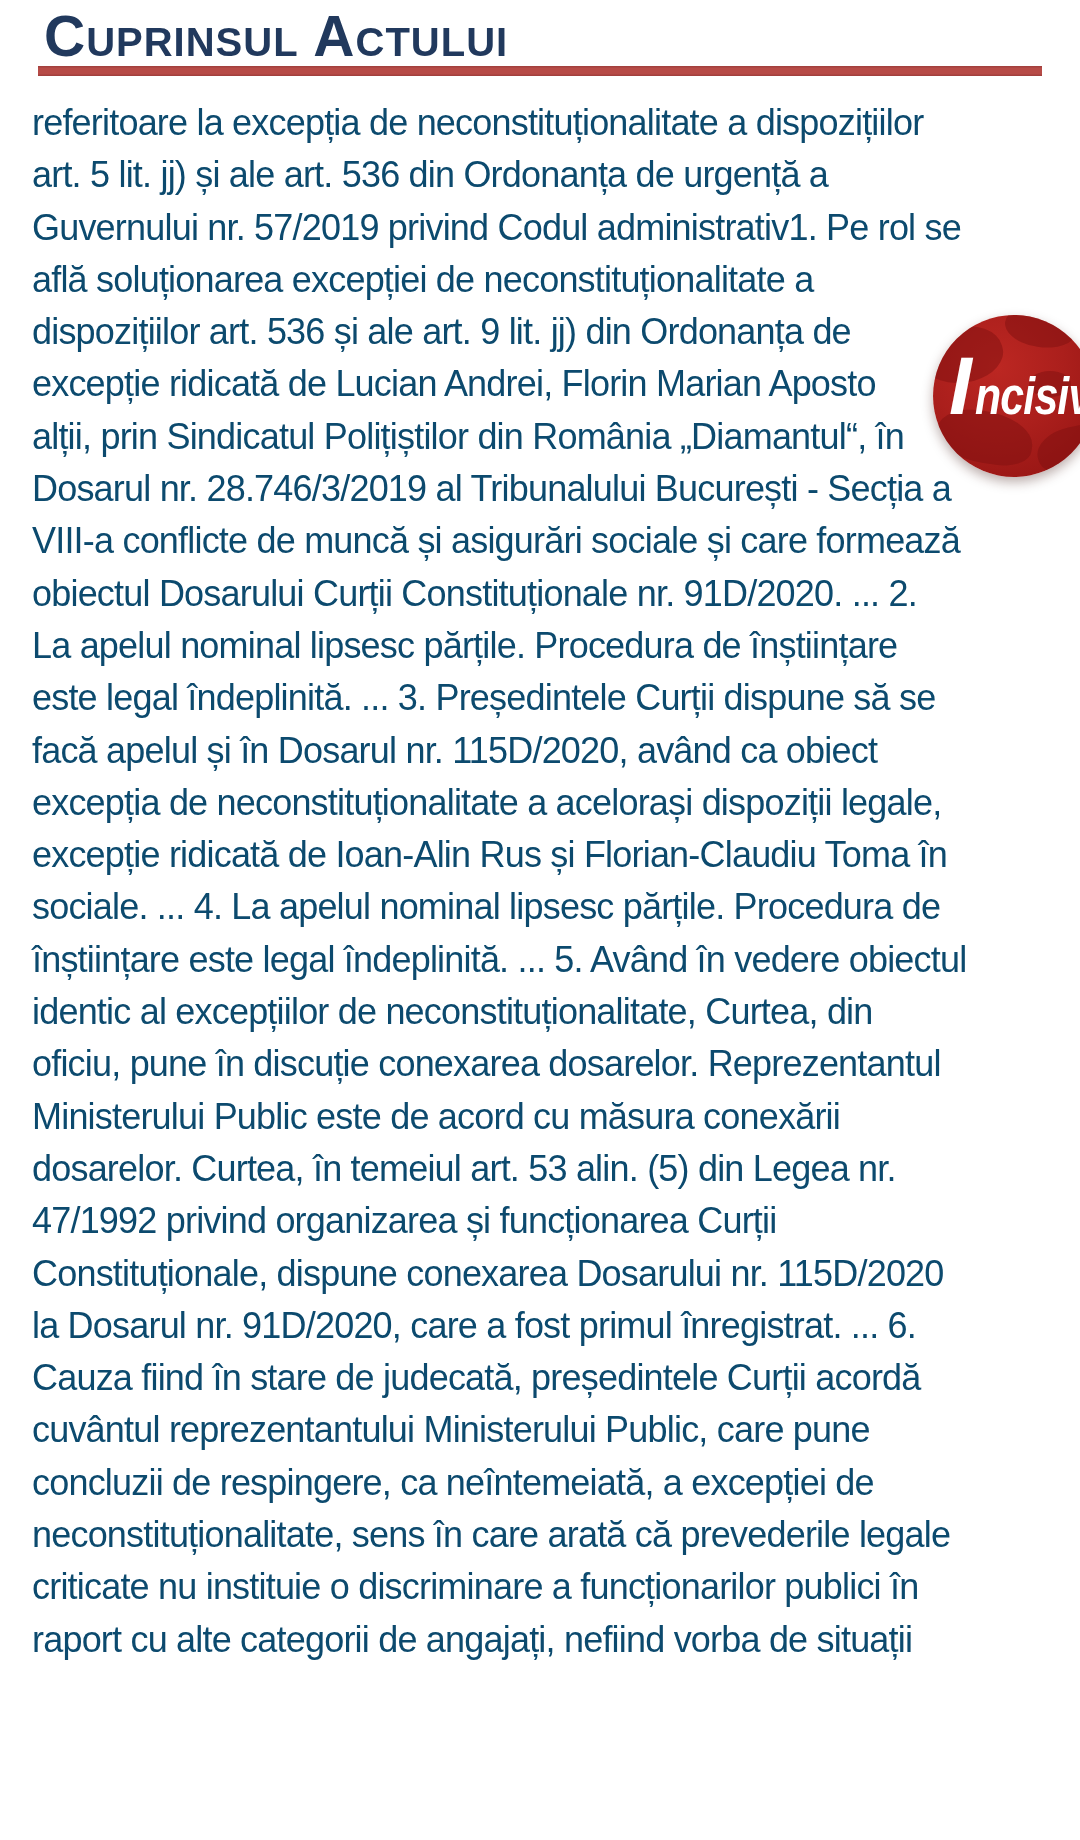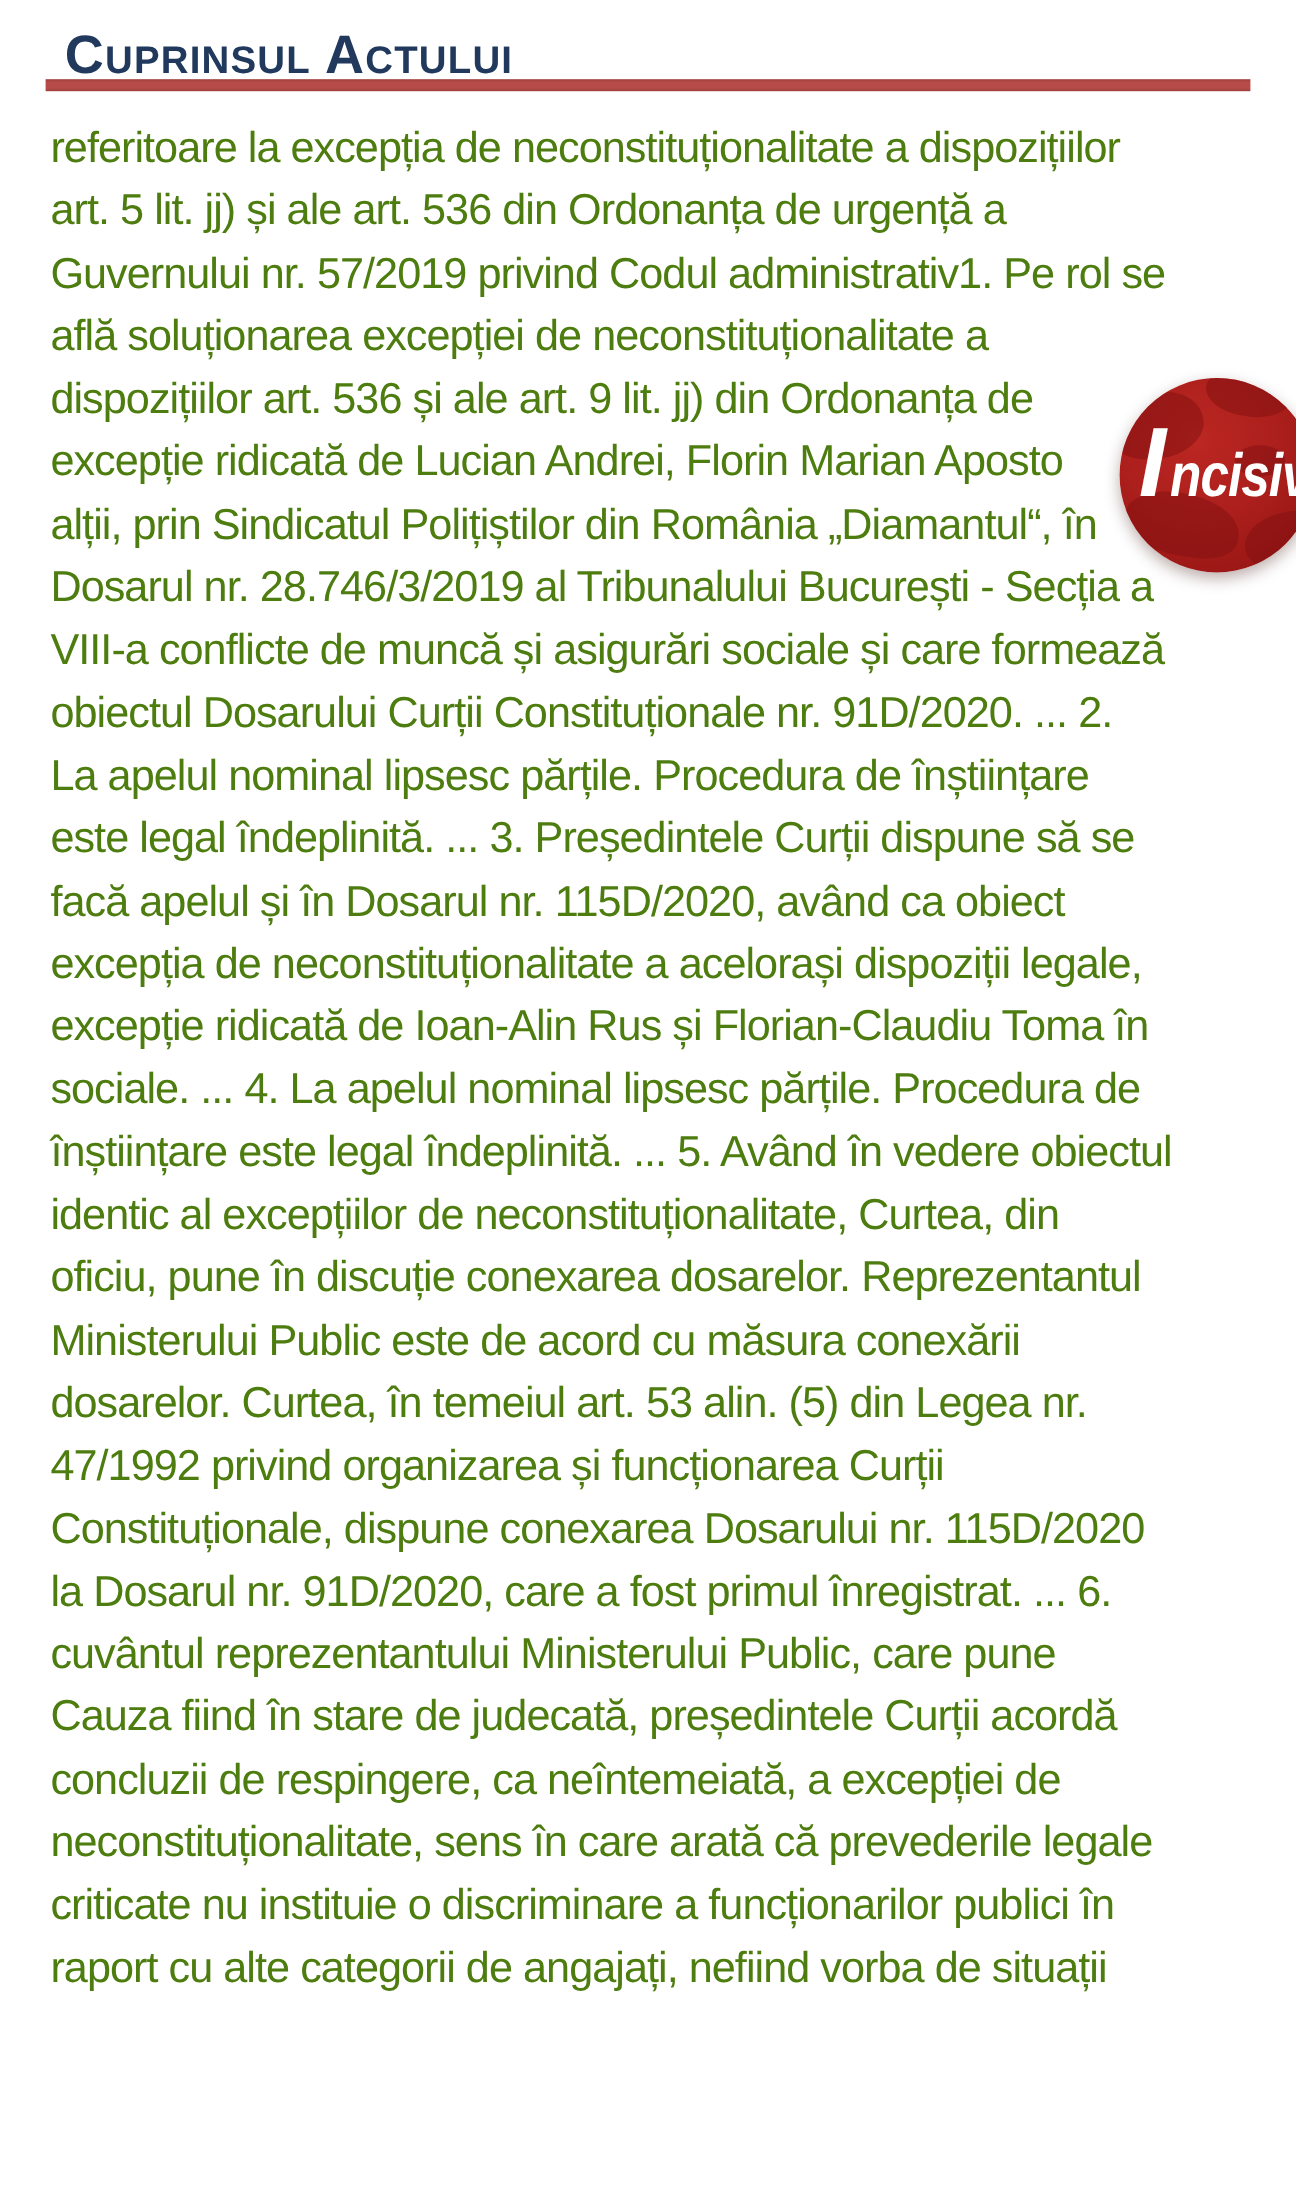--- a/index.html
+++ b/index.html
@@ -10,45 +10,45 @@
     position: relative;
     overflow: hidden;
     font-family: "Liberation Sans", sans-serif;
   }
   .page { position: absolute; inset: 0; }
 
   .title {
     position: absolute;
     left: 38px;
     top: 0;
-    margin: 16px;
+    margin: 6px;
     font-variant: small-caps;
     font-weight: 600;
-    font-size: 45px;
+    font-size: 57px;
     line-height: 60px;
     letter-spacing: 1px;
     color: #21395d;
     white-space: nowrap;
   }
 
   .rule {
     position: absolute;
     left: 38px;
     top: 66px;
     width: 1004px;
     height: 10px;
     background: linear-gradient(180deg, #9e3e3c 0%, #b74b47 25%, #b74b47 75%, #9e3e3c 100%);
   }
 
   .content {
     position: absolute;
-    left: 42px;
+    left: 32px;
     top: 97px;
     width: 1005px;
-    color: #4d7c0f;
+    color: #0c4a6e;
     font-size: 36px;
     line-height: 52.3px;
     letter-spacing: -0.8px;
   }
   .line { white-space: nowrap; }
 
   .badge {
     position: absolute;
     left: 933px;
     top: 315px;
@@ -109,22 +109,22 @@
       <div class="line">excepție ridicată de Ioan-Alin Rus și Florian-Claudiu Toma în</div>
       <div class="line">sociale. ... 4. La apelul nominal lipsesc părțile. Procedura de</div>
       <div class="line">înștiințare este legal îndeplinită. ... 5. Având în vedere obiectul</div>
       <div class="line">identic al excepțiilor de neconstituționalitate, Curtea, din</div>
       <div class="line">oficiu, pune în discuție conexarea dosarelor. Reprezentantul</div>
       <div class="line">Ministerului Public este de acord cu măsura conexării</div>
       <div class="line">dosarelor. Curtea, în temeiul art. 53 alin. (5) din Legea nr.</div>
       <div class="line">47/1992 privind organizarea și funcționarea Curții</div>
       <div class="line">Constituționale, dispune conexarea Dosarului nr. 115D/2020</div>
       <div class="line">la Dosarul nr. 91D/2020, care a fost primul înregistrat. ... 6.</div>
+      <div class="line">Cauza fiind în stare de judecată, președintele Curții acordă</div>
       <div class="line">cuvântul reprezentantului Ministerului Public, care pune</div>
-      <div class="line">Cauza fiind în stare de judecată, președintele Curții acordă</div>
       <div class="line">concluzii de respingere, ca neîntemeiată, a excepției de</div>
       <div class="line">neconstituționalitate, sens în care arată că prevederile legale</div>
       <div class="line">criticate nu instituie o discriminare a funcționarilor publici în</div>
       <div class="line">raport cu alte categorii de angajați, nefiind vorba de situații</div>
     </div>
 
   <div class="badge">
     <div class="blob b1"></div>
     <div class="blob b2"></div>
     <div class="blob b3"></div>

